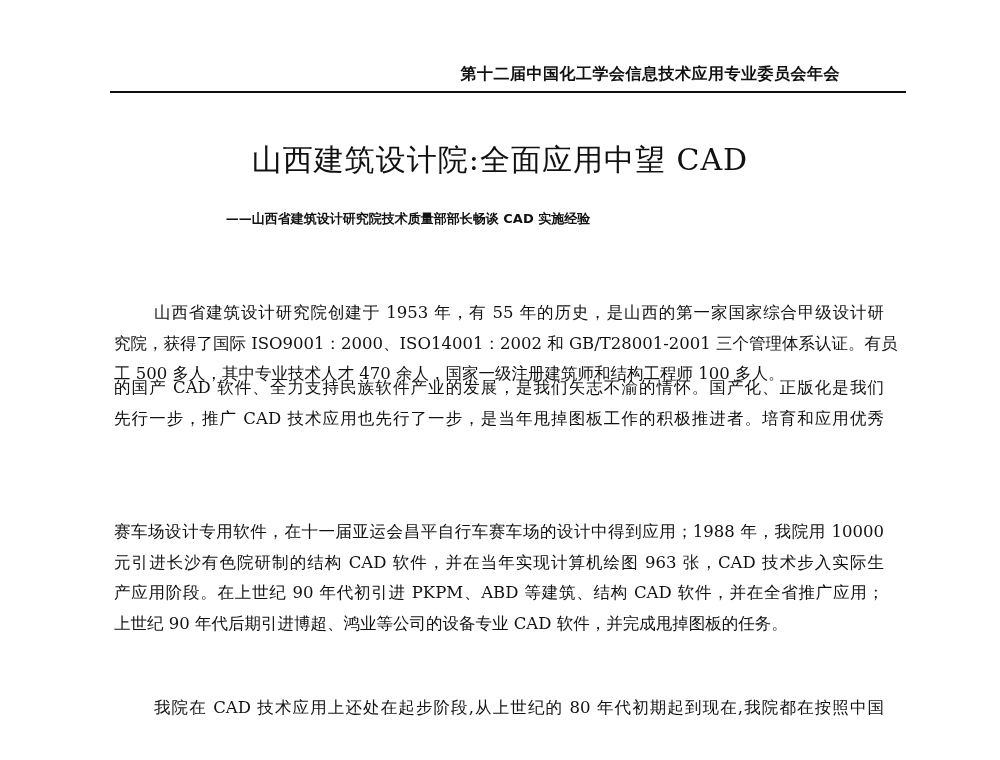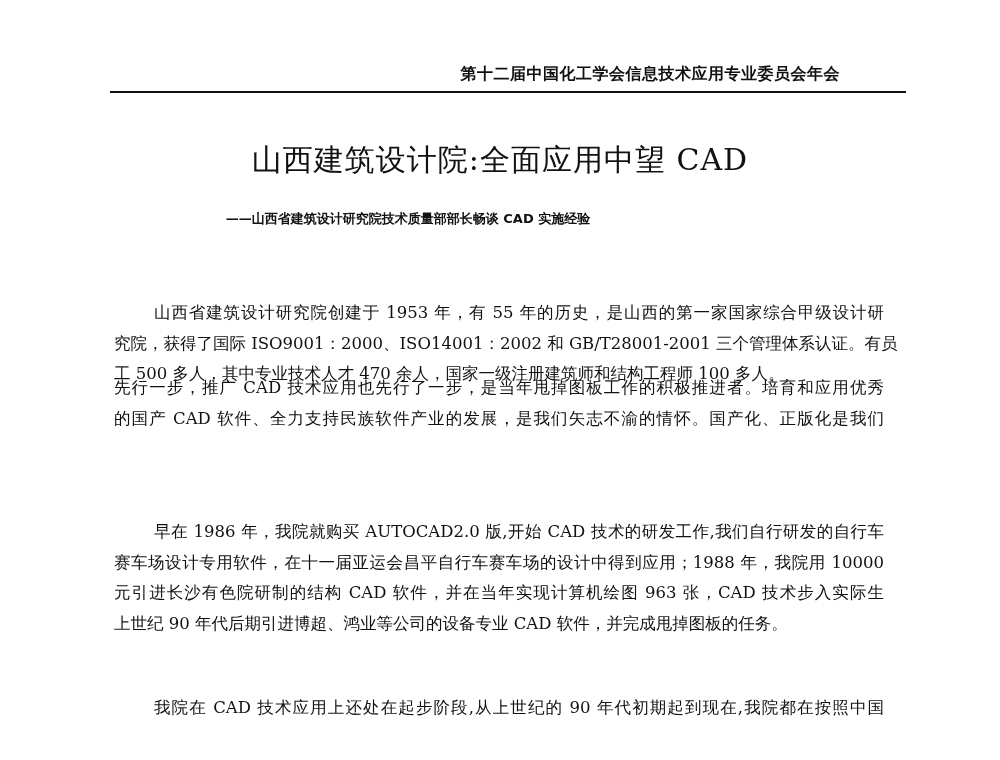--- a/index.html
+++ b/index.html
@@ -26,26 +26,26 @@
 <div class="title">山西建筑设计院:全面应用中望 CAD</div>
 <div class="subtitle">——山西省建筑设计研究院技术质量部部长畅谈 CAD 实施经验</div>
 
 <div class="para" style="top:258px;margin-top:40px;">
   <span class="line indent">山西省建筑设计研究院创建于 1953 年，有 55 年的历史，是山西的第一家国家综合甲级设计研</span>
   <span class="line">究院，获得了国际 ISO9001：2000、ISO14001：2002 和 GB/T28001-2001 三个管理体系认证。有员</span>
   <span class="line last">工 500 多人，其中专业技术人才 470 余人，国家一级注册建筑师和结构工程师 100 多人。</span>
 </div>
 
 <div class="para" style="top:373px;">
+  <span class="line">的国产 CAD 软件、全力支持民族软件产业的发展，是我们矢志不渝的情怀。国产化、正版化是我们</span>
   <span class="line">先行一步，推广 CAD 技术应用也先行了一步，是当年甩掉图板工作的积极推进者。培育和应用优秀</span>
-  <span class="line">的国产 CAD 软件、全力支持民族软件产业的发展，是我们矢志不渝的情怀。国产化、正版化是我们</span>
 </div>
 
 <div class="para" style="top:517px;">
-  <span class="line indent">早在 1986 年，我院就购买 AUTOCAD2.0 版,开始 CAD 技术的研发工作,我们自行研发的自行车</span>
   <span class="line">赛车场设计专用软件，在十一届亚运会昌平自行车赛车场的设计中得到应用；1988 年，我院用 10000</span>
   <span class="line">元引进长沙有色院研制的结构 CAD 软件，并在当年实现计算机绘图 963 张，CAD 技术步入实际生</span>
+  <span class="line">产应用阶段。在上世纪 90 年代初引进 PKPM、ABD 等建筑、结构 CAD 软件，并在全省推广应用；</span>
   <span class="line last">上世纪 90 年代后期引进博超、鸿业等公司的设备专业 CAD 软件，并完成甩掉图板的任务。</span>
 </div>
 
 <div class="para" style="top:693px;">
-  <span class="line indent">我院在 CAD 技术应用上还处在起步阶段,从上世纪的 90 年代初期起到现在,我院都在按照中国</span>
+  <span class="line indent">我院在 CAD 技术应用上还处在起步阶段,从上世纪的 80 年代初期起到现在,我院都在按照中国</span>
 </div>
 
 </body></html>

